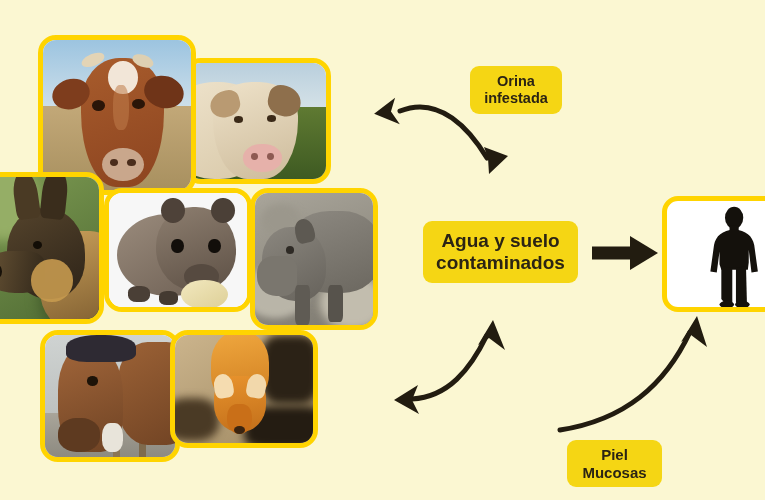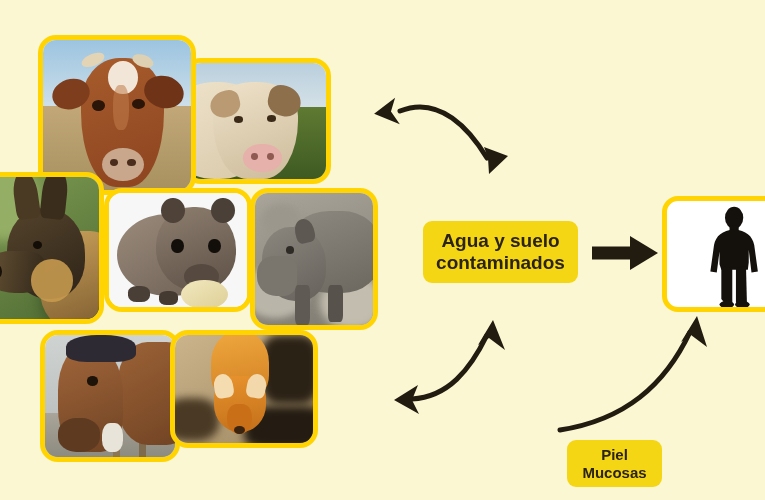--- a/index.html
+++ b/index.html
@@ -334,20 +334,26 @@
       <polygon points="418,385 394,400 419,414 412,400" fill="#221c10"></polygon>
       <polygon points="478,345 493,320 505,350 489,338" fill="#221c10"></polygon>
     </g>
 
     <g>
       <path d="M 560,430 C 625,420 665,385 690,332" fill="none" stroke="#221c10" stroke-width="5" stroke-linecap="round"></path>
       <polygon points="681,342 697,316 707,347 691,335" fill="#221c10"></polygon>
     </g>
   </svg>
 
+  <div class="pill" id="pill-orina">
+    <span>
+      <span>Orina</span><br>
+      <span>infestada</span>
+    </span>
+  </div>
 
   <div class="pill" id="pill-piel">
     <span>
       <span>Piel</span><br>
       <span>Mucosas</span>
     </span>
   </div>
 
   <div class="pill" id="pill-agua">
     <span>

